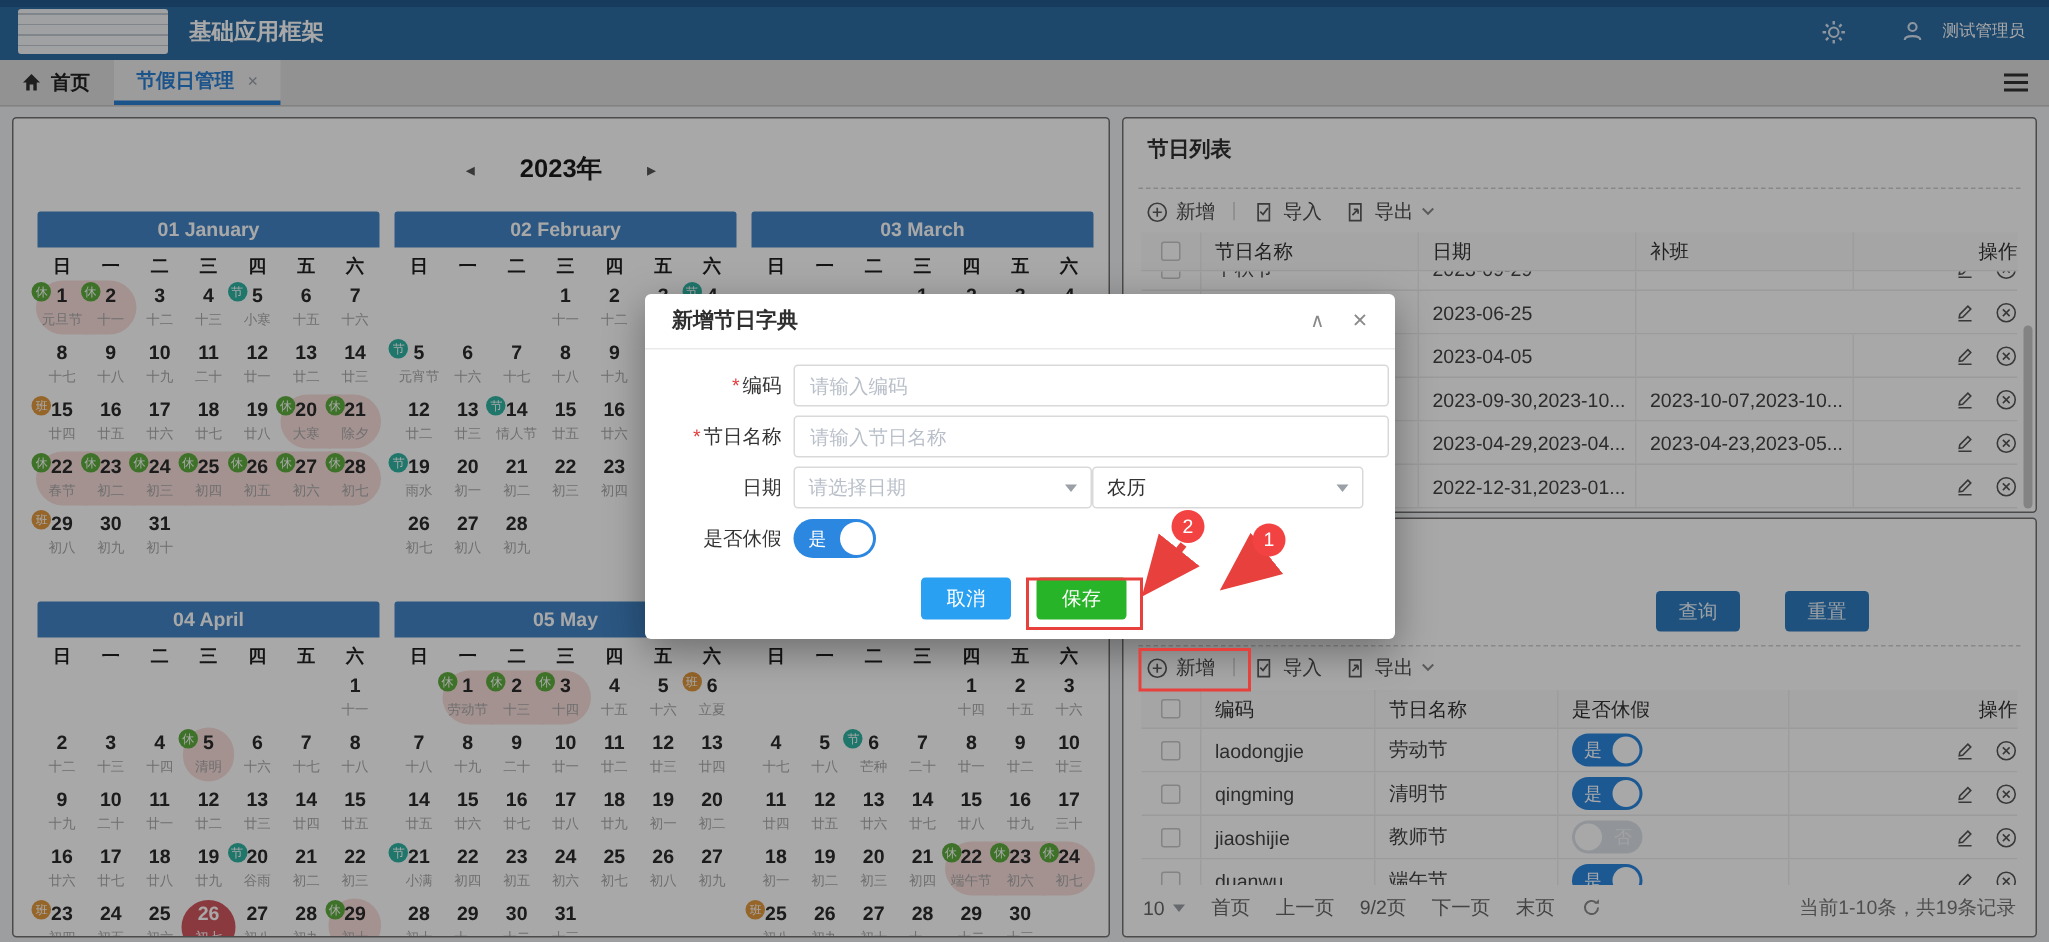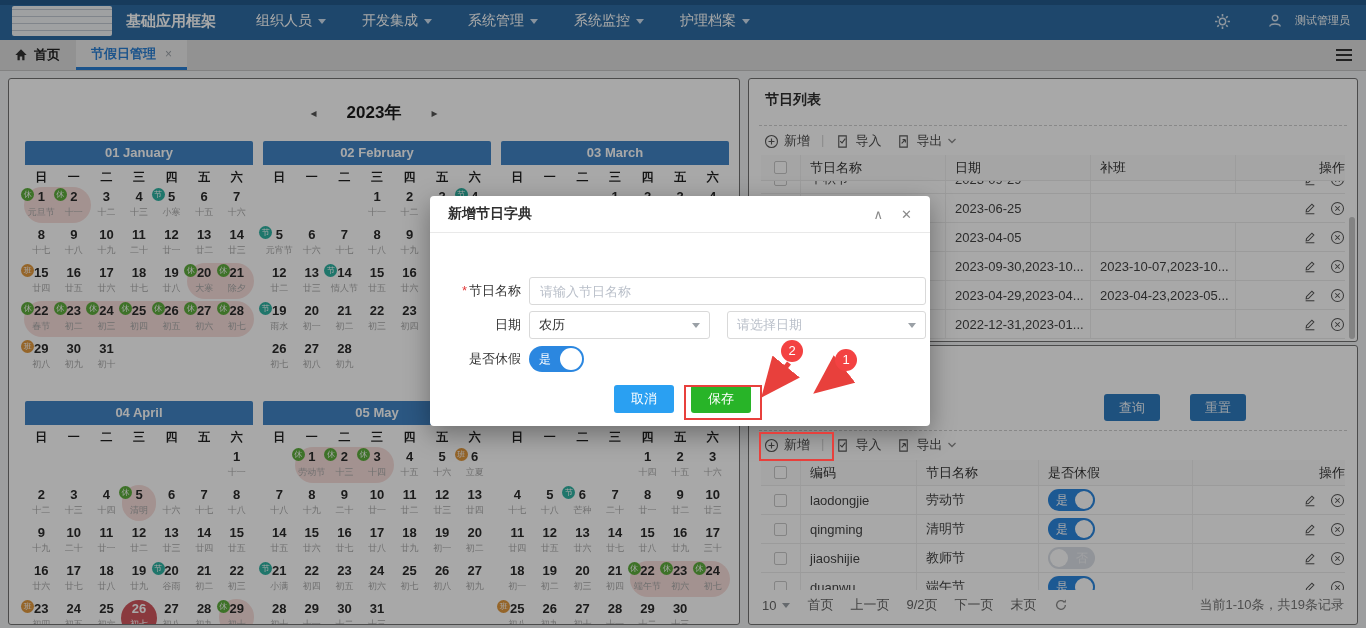--- a/index.html
+++ b/index.html
@@ -145,42 +145,20 @@
   svg { display:block;}
 </style>
 </head>
 <body>
 
 <div class="screen">
 
   <div class="navbar">
     <div class="logo"></div>
     <div class="brand">基础应用框架</div>
-    <div class="menu" id="nav-menus">
-        <div class="menu-item">
-          <span>组织人员</span>
-          <span class="mcaret"></span>
-        </div>
-        <div class="menu-item">
-          <span>开发集成</span>
-          <span class="mcaret"></span>
-        </div>
-        <div class="menu-item">
-          <span>系统管理</span>
-          <span class="mcaret"></span>
-        </div>
-        <div class="menu-item">
-          <span>系统监控</span>
-          <span class="mcaret"></span>
-        </div>
-        <div class="menu-item">
-          <span>护理档案</span>
-          <span class="mcaret"></span>
-        </div>
-      </div>
     <div class="nav-right">
       <span class="ic">
         <svg width="17" height="17" viewBox="0 0 16 16">
             <circle cx="8" cy="8" r="3" fill="none" stroke="#d6e3f0" stroke-width="1.3"></circle>
             <g stroke="#d6e3f0" stroke-width="1.5">
               <path d="M8 1v2.2M8 12.8V15M1 8h2.2M12.8 8H15M3.1 3.1l1.5 1.5M11.4 11.4l1.5 1.5M12.9 3.1l-1.5 1.5M4.6 11.4l-1.5 1.5"></path>
             </g>
           </svg>
       </span>
       <span class="ic" style="margin-left:24px;">
@@ -930,32 +908,36 @@
   <div class="dim"></div>
 
   <div class="modal">
     <div class="m-header">
       <span class="m-title">新增节日字典</span>
       <span class="m-hicons">
         <span>∧</span>
         <span>✕</span>
       </span>
     </div>
+    <div class="f-row f-r1">
+      <span class="f-label"><span class="req">*</span><span>编码</span></span>
+      <input class="f-input" placeholder="请输入编码" style="">
+    </div>
     <div class="f-row f-r2">
       <span class="f-label"><span class="req">*</span><span>节日名称</span></span>
       <input class="f-input" placeholder="请输入节日名称" style="">
     </div>
     <div class="f-row f-r3">
       <span class="f-label">日期</span>
+      <div class="sel-box sel2">
+        <span class="sel-ph">请选择日期</span>
+        <span class="caret"></span>
+      </div>
       <div class="sel-box sel1">
         <span>农历</span>
-        <span class="caret"></span>
-      </div>
-      <div class="sel-box sel2">
-        <span class="sel-ph">请选择日期</span>
         <span class="caret"></span>
       </div>
     </div>
     <div class="f-row f-r4">
       <span class="f-label">是否休假</span>
       <div class="m-toggle">
         <span class="ptxt">是</span>
         <span class="knob"></span>
       </div>
     </div>

